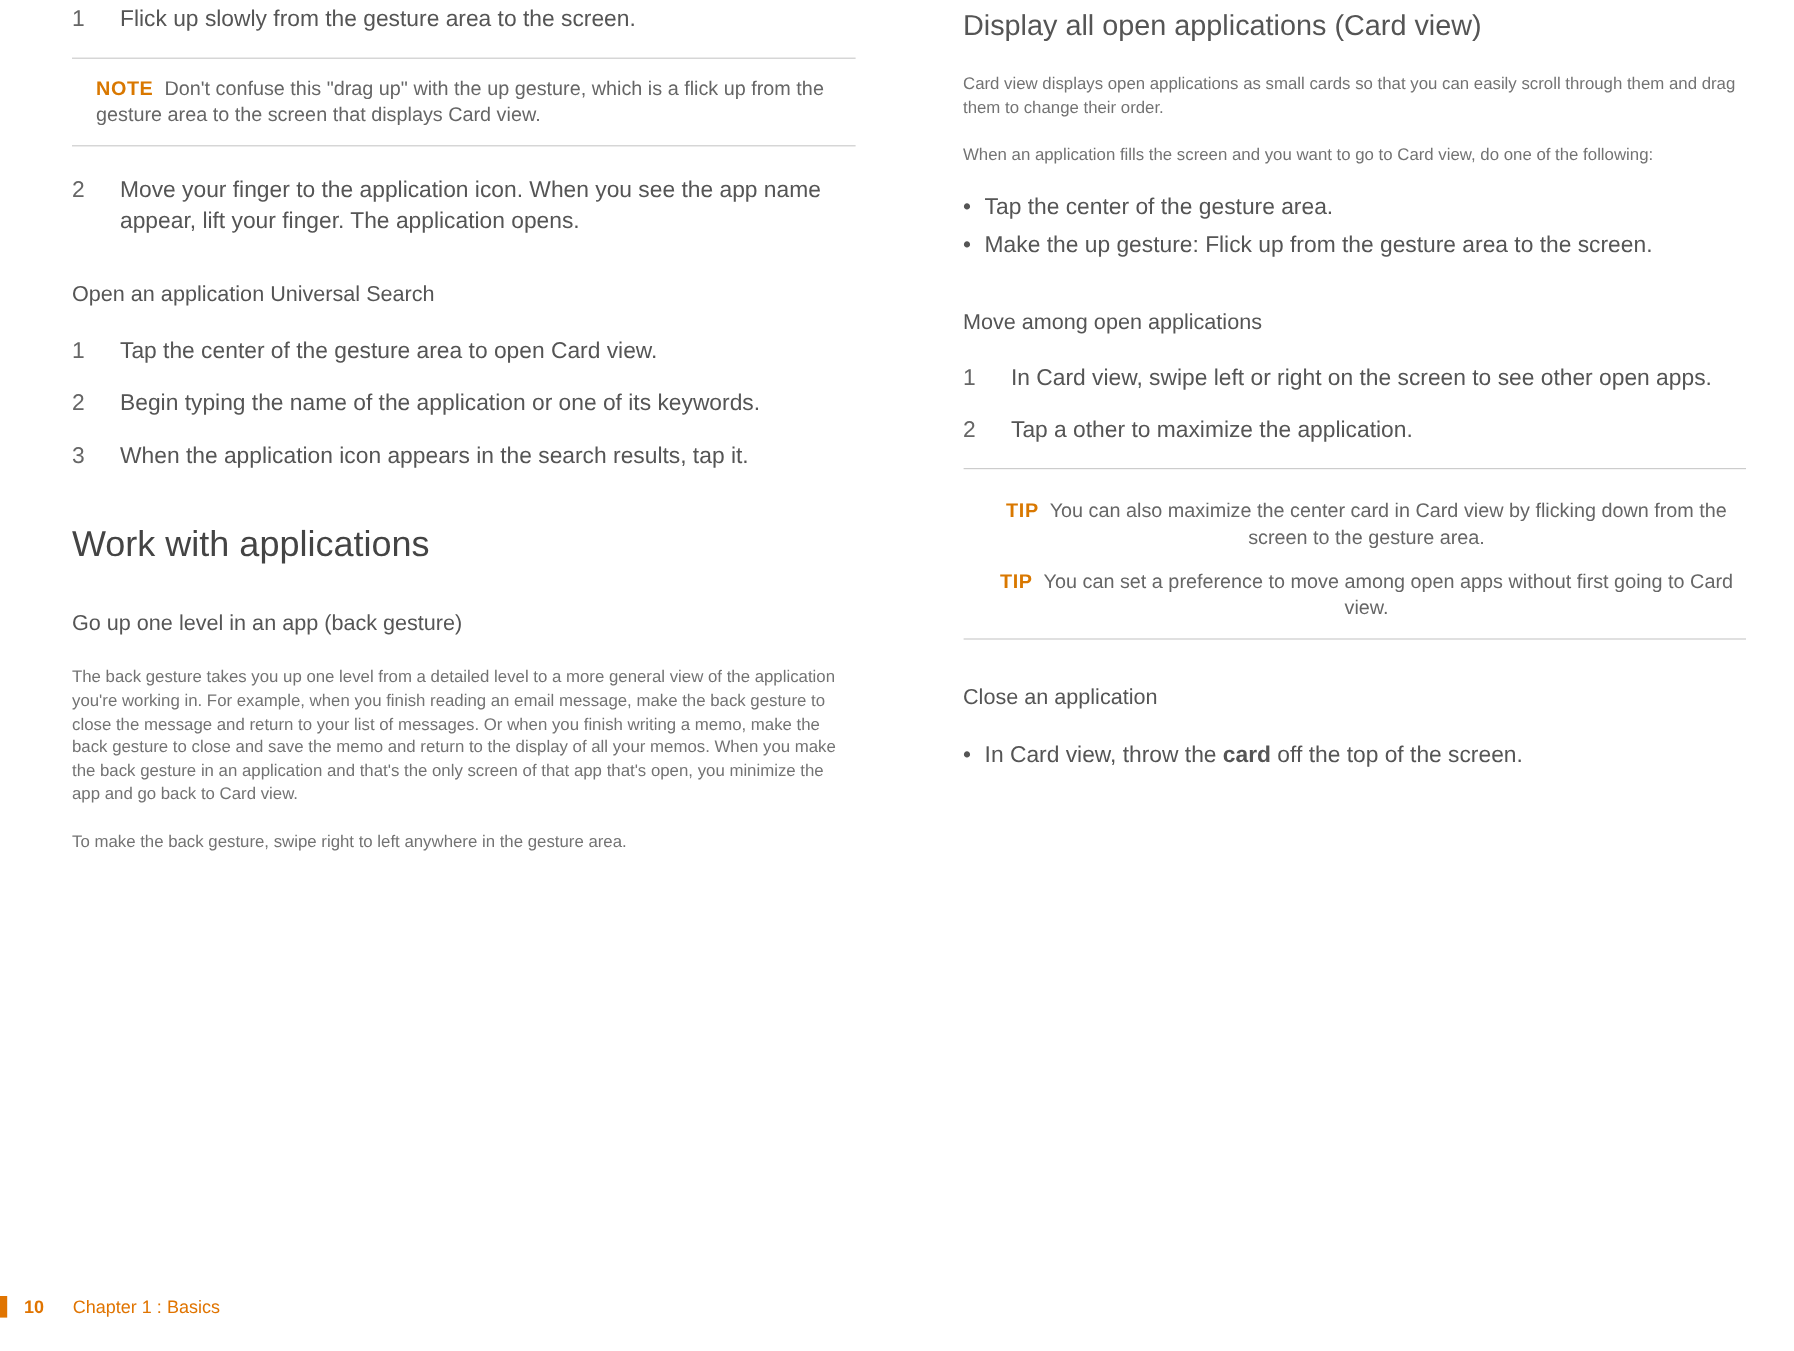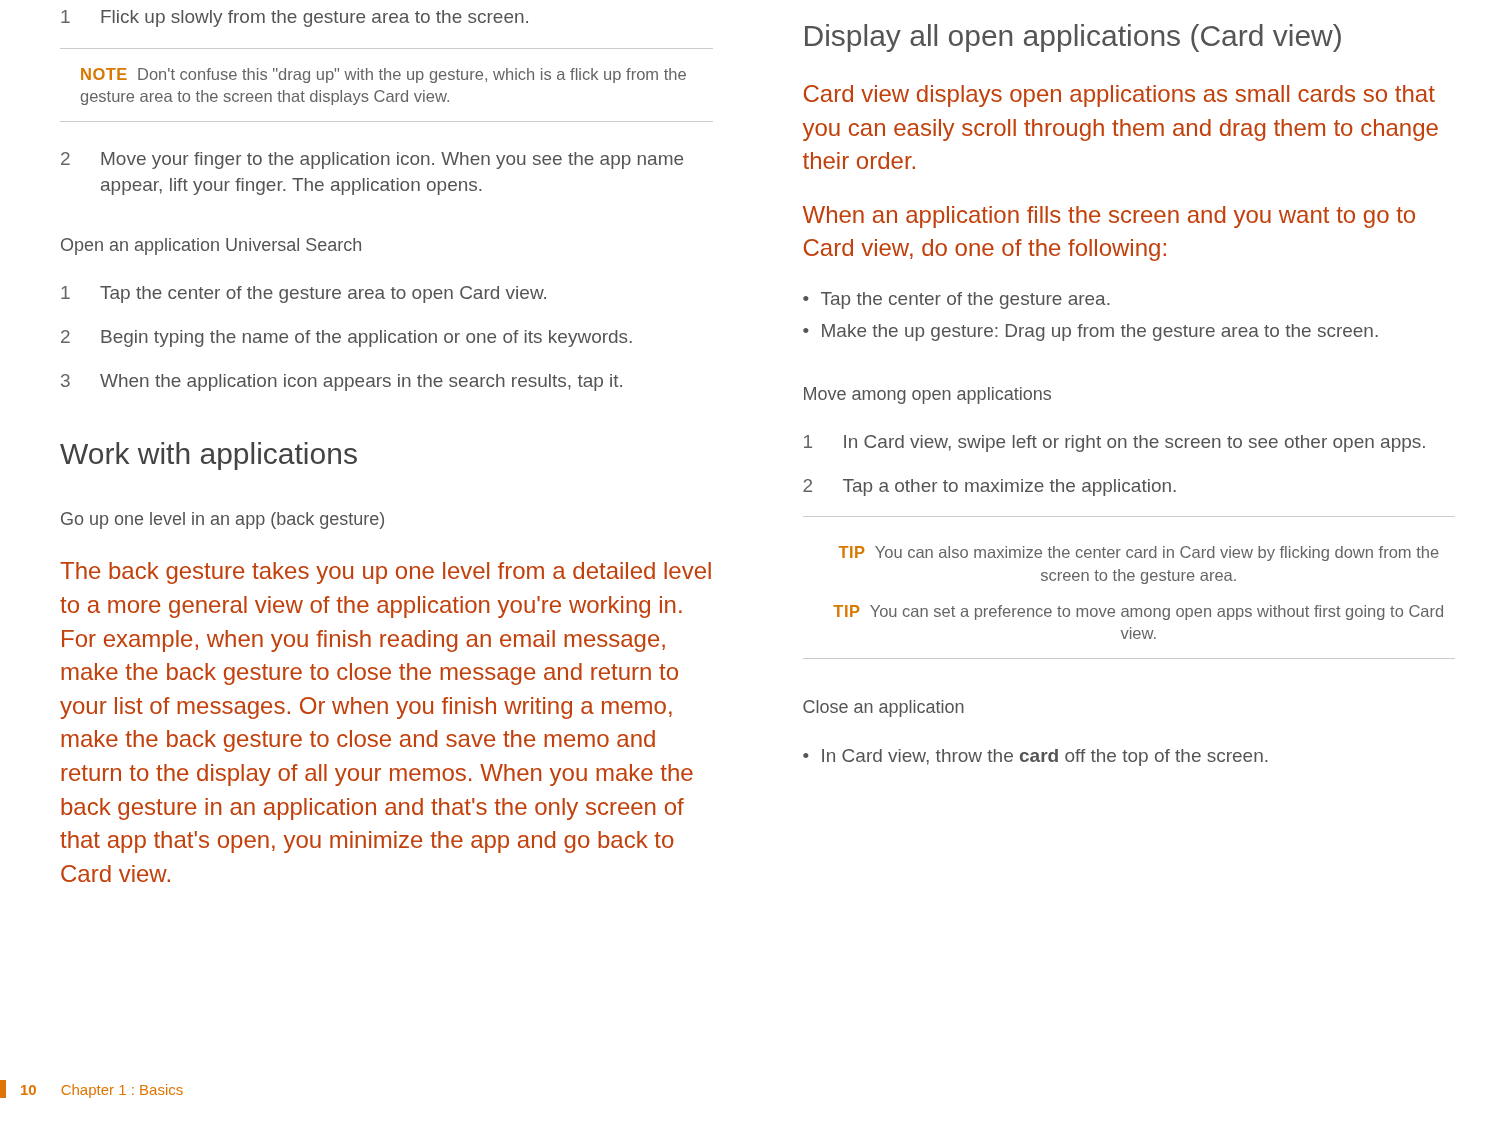--- a/index.html
+++ b/index.html
@@ -75,23 +75,23 @@
       margin-bottom: 24px;
     }
     .h2 {
       font-size: 30px;
       font-weight: 300;
       color: #444;
       margin-top: 44px;
       margin-bottom: 10px;
     }
     .para {
-      font-size: 24px;
+      font-size: 14px;
       line-height: 1.4;
-      color: #c2410c;
+      color: #737373;
       margin-bottom: 20px;
     }
     .bullet-list {
       list-style: none;
       padding: 0;
       margin-bottom: 20px;
     }
     .bullet-list li {
       font-size: 19px;
       line-height: 1.5;
@@ -126,24 +126,24 @@
     .footer .pagenum {
       color: #e07400;
       margin-right: 24px;
       font-weight: 700;
     }
     .footer .chapter {
       color: #e07400;
       font-weight: 400;
     }
     .h3-top {
-      font-size: 30px;
+      font-size: 24px;
       font-weight: 400;
       color: #555;
-      margin-top: 15px;
+      margin-top: 4px;
       margin-bottom: 24px;
     }
   </style>
 </head>
 <body>
 
 <div class="page">
 
   <div class="col">
 
@@ -175,33 +175,34 @@
     <div class="num-item">
       <div class="num">3</div>
       <div class="txt">When the application icon appears in the search results, tap it.</div>
     </div>
 
     <div class="h2">Work with applications</div>
 
     <div class="h3">Go up one level in an app (back gesture)</div>
 
     <div class="para">The back gesture takes you up one level from a detailed level to a more general view of the application you're working in. For example, when you finish reading an email message, make the back gesture to close the message and return to your list of messages. Or when you finish writing a memo, make the back gesture to close and save the memo and return to the display of all your memos. When you make the back gesture in an application and that's the only screen of that app that's open, you minimize the app and go back to Card view.</div>
+    <div class="para">To make the back gesture, swipe right to left anywhere in the gesture area.</div>
 
   </div>
 
   <div class="col">
 
     <div class="h3-top">Display all open applications (Card view)</div>
 
     <div class="para">Card view displays open applications as small cards so that you can easily scroll through them and drag them to change their order.</div>
     <div class="para">When an application fills the screen and you want to go to Card view, do one of the following:</div>
 
     <ul class="bullet-list">
       <li>Tap the center of the gesture area.</li>
-      <li>Make the up gesture: Drag up from the gesture area to the screen.</li>
+      <li>Make the up gesture: Flick up from the gesture area to the screen.</li>
     </ul>
 
     <div class="h3">Move among open applications</div>
 
     <div class="num-item">
       <div class="num">1</div>
       <div class="txt">In Card view, swipe left or right on the screen to see other open apps.</div>
     </div>
     <div class="num-item">
       <div class="num">2</div>

